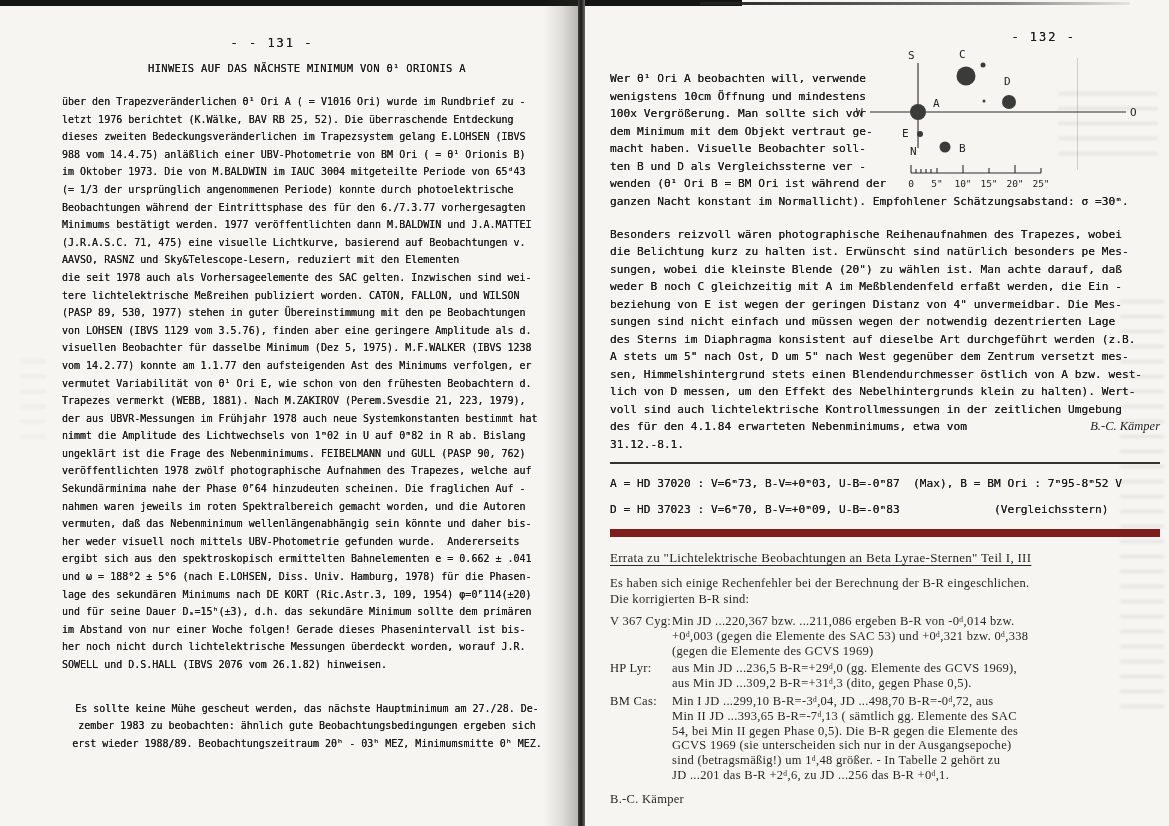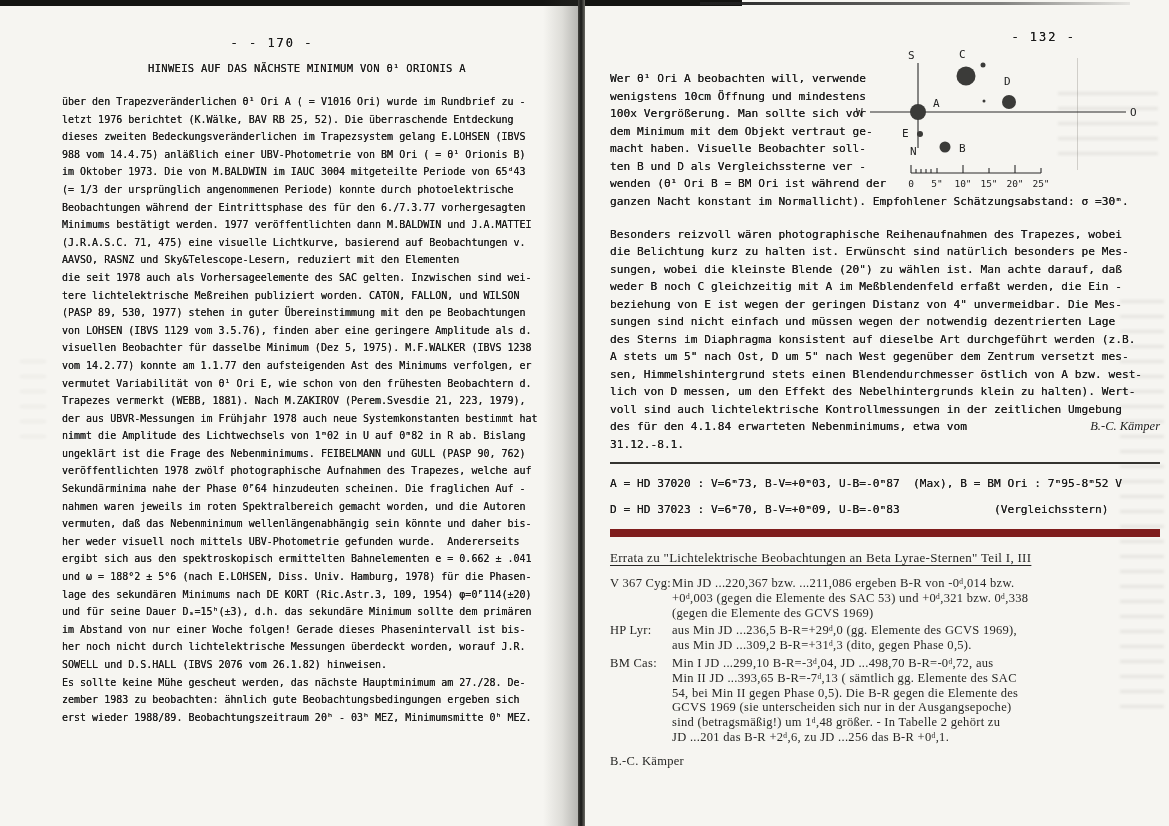--- a/index.html
+++ b/index.html
@@ -19,21 +19,21 @@
   
   .prewrap{white-space:pre-wrap;}
   .inkmono{text-shadow:0 0 .5px rgba(22,22,22,.9);}
   
   .left-page{position:absolute;left:62px;top:28px;width:490px;}
   .pageno-l{font-size:12px;letter-spacing:2px;text-align:center;margin:8px 70px 12px 0;}
   .title-l{font-size:10.5px;letter-spacing:.3px;text-align:center;
            text-underline-offset:3px;margin-bottom:19px;}
   .mono-l{font-size:10px;line-height:17.6px;}
   .formula{font-size:10px;text-align:center;margin:8px 40px 8px 0;line-height:18px;}
-  .para3-l{}
+  .para3-l{margin-top:26px;text-align:center;}
   
   .right-page{position:absolute;left:610px;top:24px;width:550px;}
   .pageno-r{font-size:12px;letter-spacing:2px;text-align:right;margin:6px 84px 26px 0;}
   .mono-r{font-size:11.2px;line-height:17.5px;}
   .intro-row{position:relative;min-height:123px;}
   .intro-col{width:300px;}
   .chart-box{position:absolute;left:246px;top:-25px;width:292px;height:164px;}
   .ct{font-family:"DejaVu Sans Mono",monospace;font-size:11px;fill:#222;}
   .cts{font-family:"DejaVu Sans Mono",monospace;font-size:9.5px;fill:#222;}
   .cl{stroke:#2a2a2a;stroke-width:1.1;}
@@ -60,21 +60,21 @@
   <div class="top-edge"></div>
   <div class="top-edge-right"></div>
   <div class="spine-shadow"></div>
   <div class="spine-line"></div>
   <div class="ghost" style="left:1058px;top:92px;width:100px;height:70px;"></div>
   <div class="ghost" style="left:1120px;top:300px;width:44px;height:420px;"></div>
   <div class="ghost" style="left:20px;top:360px;width:26px;height:90px;opacity:.05;"></div>
   <div class="ghost-line" style="left:1077px;top:58px;"></div>
 
   <div class="left-page">
-    <div class="pageno-l inkmono">- - 170 -</div>
+    <div class="pageno-l inkmono">- - 131 -</div>
     <div class="title-l inkmono">HINWEIS AUF DAS NÄCHSTE MINIMUM VON θ¹ ORIONIS A</div>
     <div class="mono-l prewrap inkmono">über den Trapezveränderlichen θ¹ Ori A ( = V1016 Ori) wurde im Rundbrief zu -
 letzt 1976 berichtet (K.Wälke, BAV RB 25, 52). Die überraschende Entdeckung
 dieses zweiten Bedeckungsveränderlichen im Trapezsystem gelang E.LOHSEN (IBVS
 988 vom 14.4.75) anläßlich einer UBV-Photometrie von BM Ori ( = θ¹ Orionis B)
 im Oktober 1973. Die von M.BALDWIN im IAUC 3004 mitgeteilte Periode von 65ᵈ43
 (= 1/3 der ursprünglich angenommenen Periode) konnte durch photoelektrische
 Beobachtungen während der Eintrittsphase des für den 6./7.3.77 vorhergesagten
 Minimums bestätigt werden. 1977 veröffentlichten dann M.BALDWIN und J.A.MATTEI
 (J.R.A.S.C. 71, 475) eine visuelle Lichtkurve, basierend auf Beobachtungen v.
@@ -180,20 +180,22 @@
       <span class="sig-italic">B.-C. Kämper</span>
     </div>
 
     <div class="phot-table">
       <div class="mono-r prewrap inkmono trow">A = HD 37020 : V=6ᵐ73, B-V=+0ᵐ03, U-B=-0ᵐ87  (Max), B = BM Ori : 7ᵐ95-8ᵐ52 V</div>
       <div class="mono-r prewrap inkmono trow">D = HD 37023 : V=6ᵐ70, B-V=+0ᵐ09, U-B=-0ᵐ83              (Vergleichsstern)</div>
     </div>
 
     <div class="errata">
       <div class="errata-heading">Errata zu "Lichtelektrische Beobachtungen an Beta Lyrae-Sternen" Teil I, III</div>
+      <div class="errata-intro prewrap">Es haben sich einige Rechenfehler bei der Berechnung der B-R eingeschlichen.
+Die korrigierten B-R sind:</div>
 
       <div class="errata-entry">
         <div class="e-label">V 367 Cyg:</div>
         <div class="e-text prewrap">Min JD ...220,367 bzw. ...211,086 ergeben B-R von -0ᵈ,014 bzw.
 +0ᵈ,003 (gegen die Elemente des SAC 53) und +0ᵈ,321 bzw. 0ᵈ,338
 (gegen die Elemente des GCVS 1969)</div>
       </div>
       <div class="errata-entry">
         <div class="e-label">HP Lyr:</div>
         <div class="e-text prewrap">aus Min JD ...236,5 B-R=+29ᵈ,0 (gg. Elemente des GCVS 1969),

